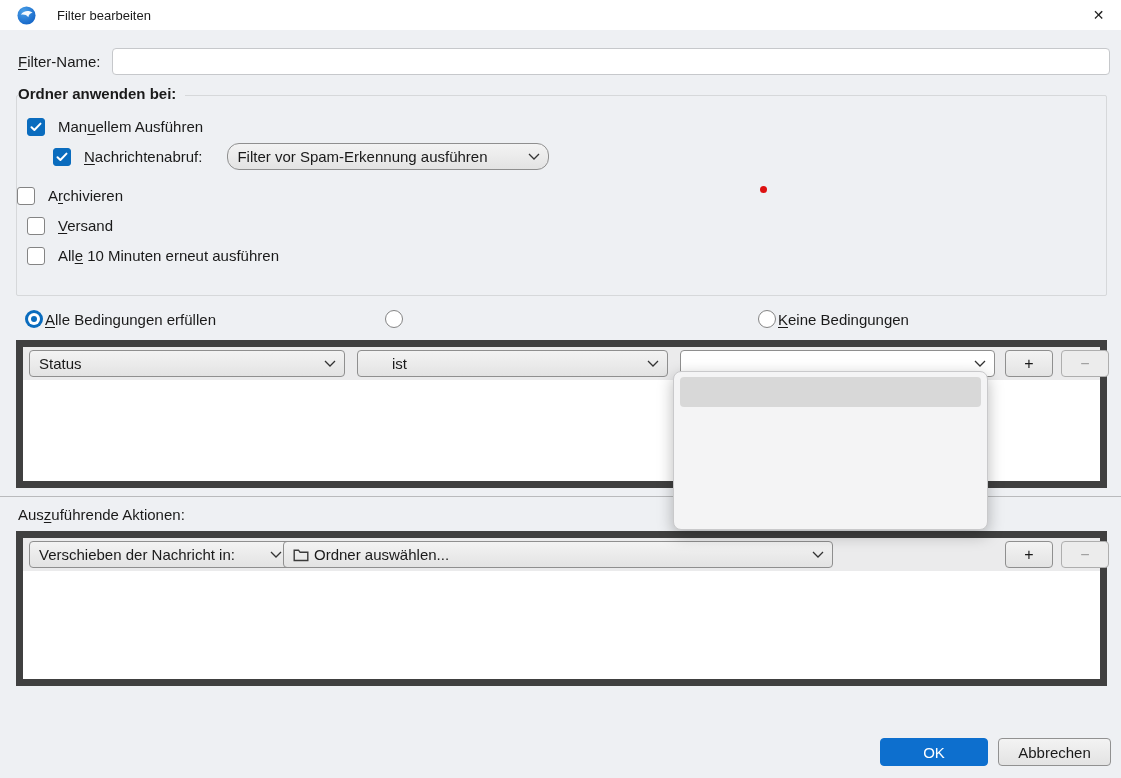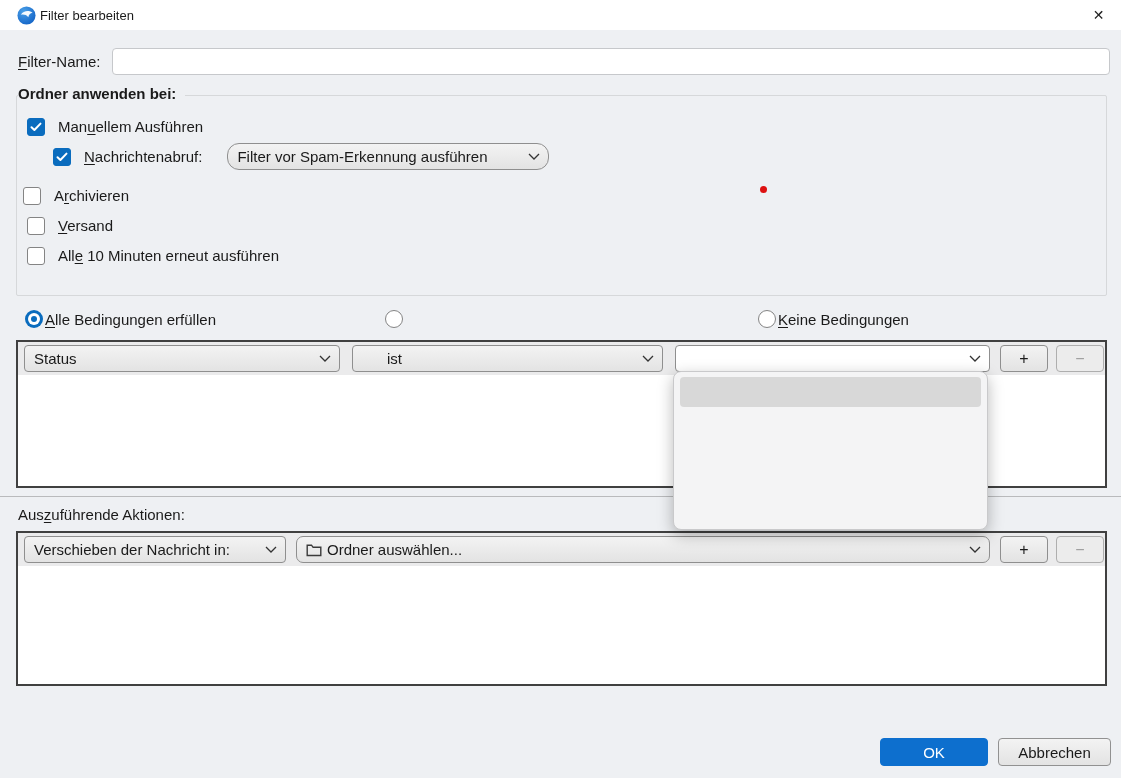--- a/index.html
+++ b/index.html
@@ -3,21 +3,21 @@
 <meta charset="utf-8">
 <style>
   * { margin:0; padding:0; box-sizing:border-box; }
   html,body { width:1121px; height:778px; }
   body { font-family:"Liberation Sans", sans-serif; font-size:15px; color:#1a1a1a; background:#eef0f3; }
   .app { position:relative; width:1121px; height:778px; overflow:hidden; background:#eef0f3; }
 
   
   .titlebar { position:absolute; left:0; top:0; width:1121px; height:30px; background:#ffffff; display:flex; align-items:center; }
   .titlebar .app-icon { margin-left:17px; width:19px; height:19px; display:flex; }
-  .titlebar .title { margin-left:4px; font-size:13px; color:#1b1b1b; }
+  .titlebar .title { margin-left:21px; font-size:13px; color:#1b1b1b; }
   .close-btn { position:absolute; right:0; top:0; width:45px; height:30px; display:flex; align-items:center; justify-content:center; font-size:14px; color:#222; cursor:default; }
 
   
   .name-row { position:absolute; left:18px; top:47px; width:1092px; height:28px; display:flex; align-items:center; }
   .name-row .lbl { white-space:nowrap; }
   .name-input { margin-left:11px; flex:1; height:27px; background:#fff; border:1px solid #c6c8cb; border-radius:4px; padding:0 8px; font:inherit; outline:none; }
 
   
   .groupbox { position:absolute; left:16px; top:95px; width:1091px; height:201px; border:1px solid #d6d8da; border-radius:2px; }
   .groupbox .legend { position:absolute; left:1px; top:-11px; background:#eef0f3; padding-right:9px; font-weight:bold; }
@@ -36,21 +36,21 @@
   .dd .folder { margin-right:5px; display:flex; flex:0 0 auto; }
 
   
   .radio-item { position:absolute; top:308px; height:22px; display:flex; align-items:center; gap:2px; }
   .radio { position:relative; width:18px; height:18px; border:1px solid #848484; border-radius:50%; background:#fff; flex:0 0 auto; }
   .radio.on { border:none; background:#0a6cbe; }
   .radio.on::before { content:''; position:absolute; inset:3px; background:#fff; border-radius:50%; }
   .radio.on::after { content:''; position:absolute; inset:6px; background:#0a6cbe; border-radius:50%; }
 
   
-  .listbox { position:absolute; left:16px; width:1091px; background:#ffffff; border:2px solid #404040; }
+  .listbox { position:absolute; left:16px; width:1091px; background:#ffffff; border:7px solid #404040; }
   .band { position:relative; width:100%; height:33px; background:#ebebec; }
   .band > * { position:absolute; top:3px; }
 
   .sq-btn { position:absolute; width:48px; height:27px; display:flex; align-items:center; justify-content:center; background:linear-gradient(180deg,#f3f3f3,#e3e3e3); border:1px solid #8f8f8f; border-radius:4px; font-size:16px; cursor:default; }
   .sq-btn.disabled { color:#9d9d9d; border-color:#aeaeae; background:#ececec; }
 
   .divider { position:absolute; left:0; top:496px; width:1121px; height:1px; background:#b9babc; }
   .actions-label { position:absolute; left:18px; top:506px; }
 
   
@@ -116,21 +116,21 @@
       <span class="dd" style="width:322px; margin-left:12px;border-radius:12px;">
         <span class="dd-text">Filter vor Spam-Erkennung ausführen</span>
         <span class="chev">
           <svg width="12" height="7" viewBox="0 0 12 7">
               <path d="M1 1 L6 6 L11 1" fill="none" stroke="#333" stroke-width="1.3"></path>
             </svg>
         </span>
       </span>
     </div>
 
-    <div class="chk-row" style="left:6px; top:86px;">
+    <div class="chk-row" style="left:0; top:86px;">
       <span class="checkbox">
         <svg width="12" height="10" viewBox="0 0 12 10">
             <path d="M1.5 5.2 L4.4 8 L10.5 1.6" stroke="#fff" stroke-width="2" fill="none" stroke-linecap="round" stroke-linejoin="round"></path>
           </svg>
       </span>
       <span>A<u>r</u>chivieren</span>
     </div>
 
     <div class="chk-row" style="left:10px; top:116px;">
       <span class="checkbox">
@@ -205,21 +205,21 @@
   <div class="listbox" style="top:531px; height:155px;">
     <div class="band">
       <span class="dd" style="left:6px; width:262px;">
         <span class="dd-text">Verschieben der Nachricht in:</span>
         <span class="chev">
           <svg width="12" height="7" viewBox="0 0 12 7">
               <path d="M1 1 L6 6 L11 1" fill="none" stroke="#333" stroke-width="1.3"></path>
             </svg>
         </span>
       </span>
-      <span class="dd" style="left:278px; width:694px;border-radius:7px;">
+      <span class="dd" style="left:260px; width:550px;">
         <span class="folder">
           <svg width="16" height="14" viewBox="0 0 16 14">
               <path d="M1.2 2.2 h4.3 l1.6 2.1 h7.7 v8.2 h-13.6 z" fill="none" stroke="#3a3a3a" stroke-width="1.4"></path>
             </svg>
         </span>
         <span class="dd-text">Ordner auswählen...</span>
         <span class="chev">
           <svg width="12" height="7" viewBox="0 0 12 7">
               <path d="M1 1 L6 6 L11 1" fill="none" stroke="#333" stroke-width="1.3"></path>
             </svg>

